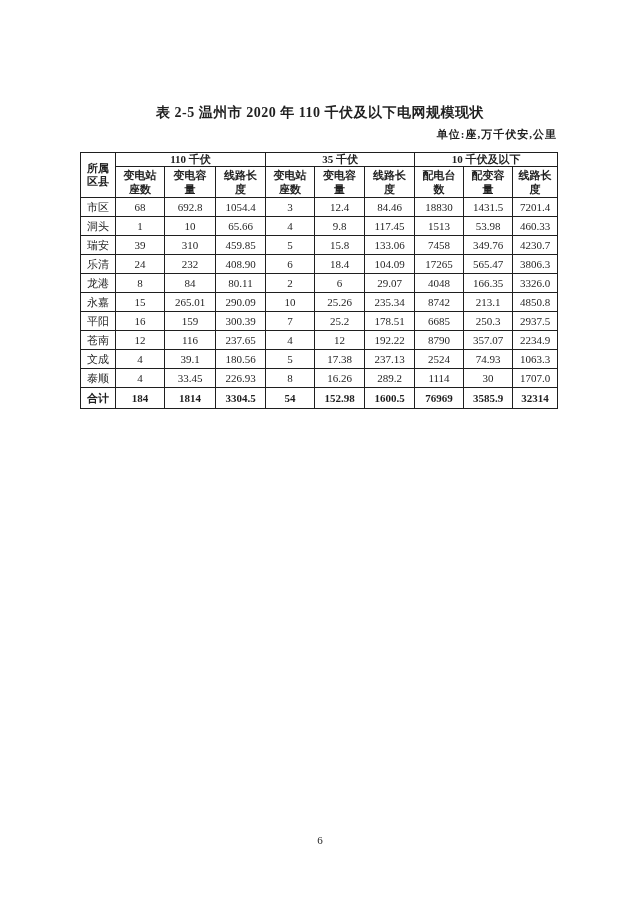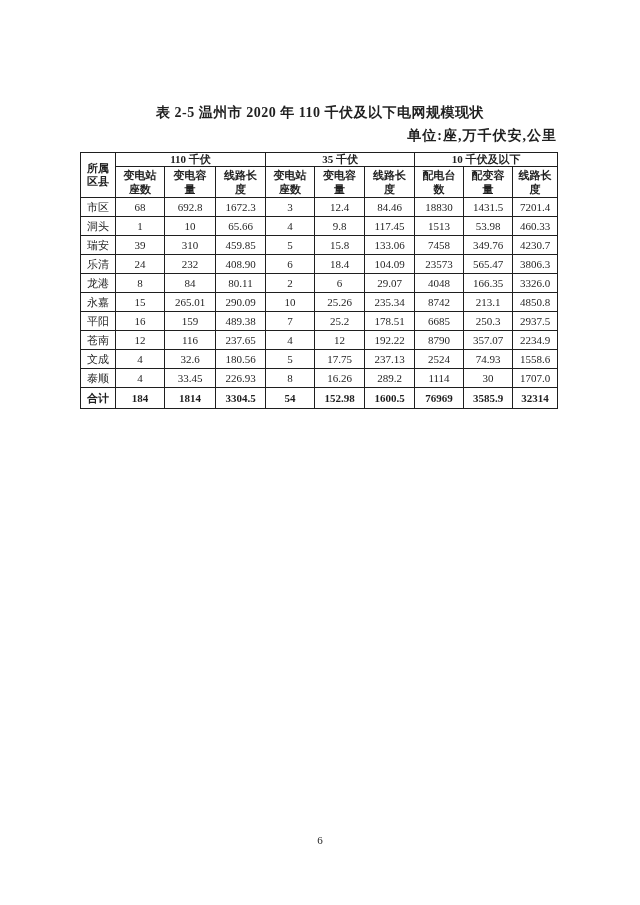--- a/index.html
+++ b/index.html
@@ -18,21 +18,21 @@
     font-size:14px;
     font-weight:bold;
     line-height:19px;
     letter-spacing:0.5px;
   }
   .unit-note{
     position:absolute;
     top:127px;
     left:80px;width:477px;
     text-align:right;
-    font-size:14px;
+    font-size:11px;
     font-weight:bold;
     letter-spacing:1px;
   }
   table.grid{
     position:absolute;
     top:152px;left:80px;
     width:477px;
     border-collapse:collapse;
     table-layout:fixed;
     border:1.5px solid #1f1f1f;
@@ -122,21 +122,21 @@
 量</th>
         <th>线路长
 度</th>
       </tr>
     </thead>
     <tbody id="table-body">
         <tr>
           <td>市区</td>
           <td>68</td>
           <td>692.8</td>
-          <td>1672.3</td>
+          <td>1054.4</td>
           <td>3</td>
           <td>12.4</td>
           <td>84.46</td>
           <td>18830</td>
           <td>1431.5</td>
           <td>7201.4</td>
         </tr>
         <tr>
           <td>洞头</td>
           <td>1</td>
@@ -162,21 +162,21 @@
           <td>4230.7</td>
         </tr>
         <tr>
           <td>乐清</td>
           <td>24</td>
           <td>232</td>
           <td>408.90</td>
           <td>6</td>
           <td>18.4</td>
           <td>104.09</td>
-          <td>23573</td>
+          <td>17265</td>
           <td>565.47</td>
           <td>3806.3</td>
         </tr>
         <tr>
           <td>龙港</td>
           <td>8</td>
           <td>84</td>
           <td>80.11</td>
           <td>2</td>
           <td>6</td>
@@ -194,21 +194,21 @@
           <td>25.26</td>
           <td>235.34</td>
           <td>8742</td>
           <td>213.1</td>
           <td>4850.8</td>
         </tr>
         <tr>
           <td>平阳</td>
           <td>16</td>
           <td>159</td>
-          <td>489.38</td>
+          <td>300.39</td>
           <td>7</td>
           <td>25.2</td>
           <td>178.51</td>
           <td>6685</td>
           <td>250.3</td>
           <td>2937.5</td>
         </tr>
         <tr>
           <td>苍南</td>
           <td>12</td>
@@ -217,28 +217,28 @@
           <td>4</td>
           <td>12</td>
           <td>192.22</td>
           <td>8790</td>
           <td>357.07</td>
           <td>2234.9</td>
         </tr>
         <tr>
           <td>文成</td>
           <td>4</td>
-          <td>32.6</td>
+          <td>39.1</td>
           <td>180.56</td>
           <td>5</td>
-          <td>17.75</td>
+          <td>17.38</td>
           <td>237.13</td>
           <td>2524</td>
           <td>74.93</td>
-          <td>1558.6</td>
+          <td>1063.3</td>
         </tr>
         <tr>
           <td>泰顺</td>
           <td>4</td>
           <td>33.45</td>
           <td>226.93</td>
           <td>8</td>
           <td>16.26</td>
           <td>289.2</td>
           <td>1114</td>

